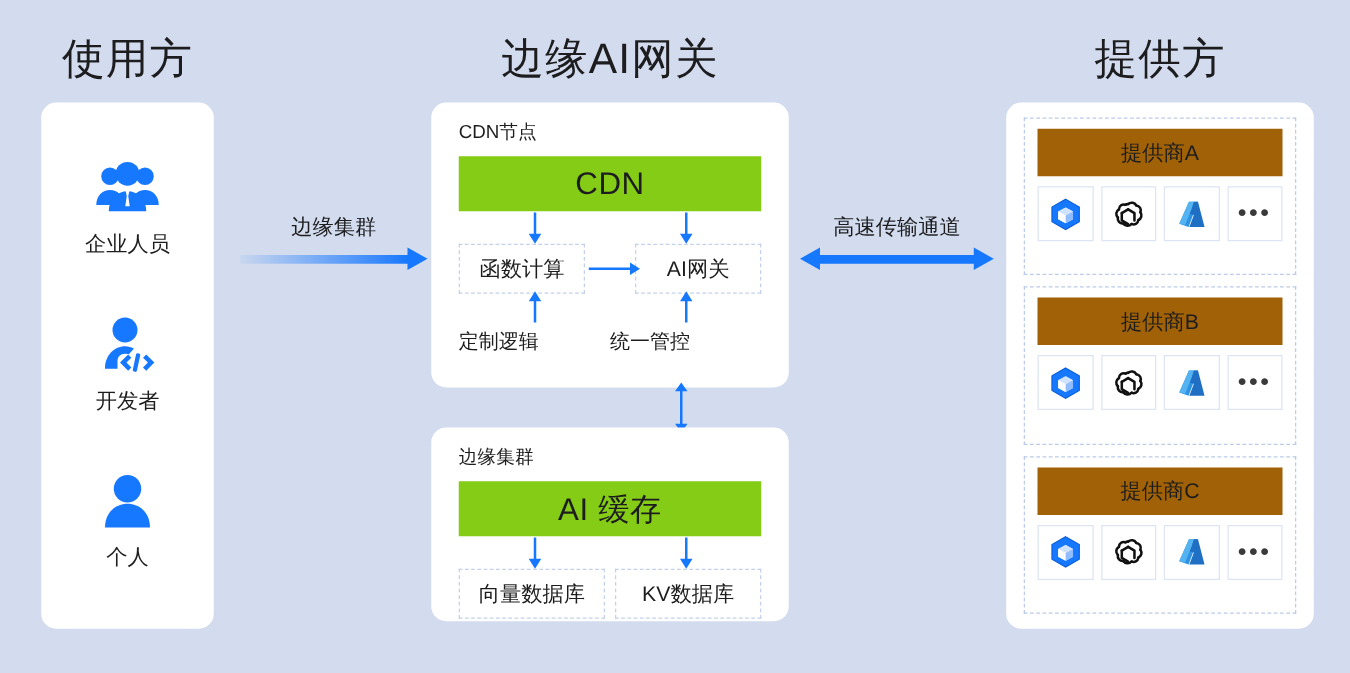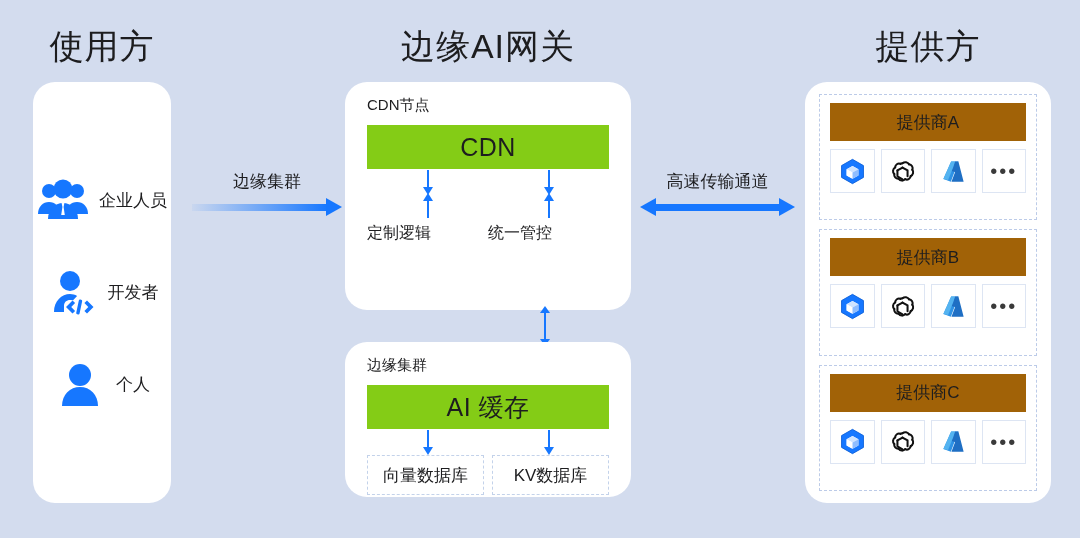--- a/index.html
+++ b/index.html
@@ -22,31 +22,31 @@
     white-space: nowrap;
   }
   #title-consumer { left: 33px;  top: 24px; width: 138px; text-align: center; }
   #title-gateway  { left: 345px; top: 24px; width: 286px; text-align: center; }
   #title-provider { left: 805px; top: 24px; width: 246px; text-align: center; }
 
   
   .card {
     position: absolute;
     background: #ffffff;
-    border-radius: 22px;
+    border-radius: 12px;
   }
 
   
   #card-consumers {
     left: 33px; top: 82px; width: 138px; height: 421px;
     display: flex; flex-direction: column;
     align-items: center; justify-content: center;
     gap: 46px;
   }
-  .persona { display: flex; flex-direction: row; align-items: center; gap: 10px; }
+  .persona { display: flex; flex-direction: column; align-items: center; gap: 10px; }
   .persona-label { font-size: 17px; color: #1d1d1f; white-space: nowrap; }
   .persona-icon { width: 52px; height: 46px; display: block; }
 
   
   #card-cdn-node {
     left: 345px; top: 82px; width: 286px; height: 228px;
     padding: 14px 22px 10px 22px;
   }
   #card-edge-cluster {
     left: 345px; top: 342px; width: 286px; height: 155px;
@@ -253,20 +253,25 @@
 
     <div class="arrow-band">
       <div class="slot">
         <div class="v-arrow"></div>
       </div>
       <div class="slot">
         <div class="v-arrow"></div>
       </div>
     </div>
 
+    <div class="row2">
+      <div class="dashed-box">函数计算</div>
+      <div class="h-arrow-mini"></div>
+      <div class="dashed-box">AI网关</div>
+    </div>
 
     <div class="arrow-band">
       <div class="slot">
         <div class="v-arrow-up"></div>
       </div>
       <div class="slot">
         <div class="v-arrow-up"></div>
       </div>
     </div>
 

